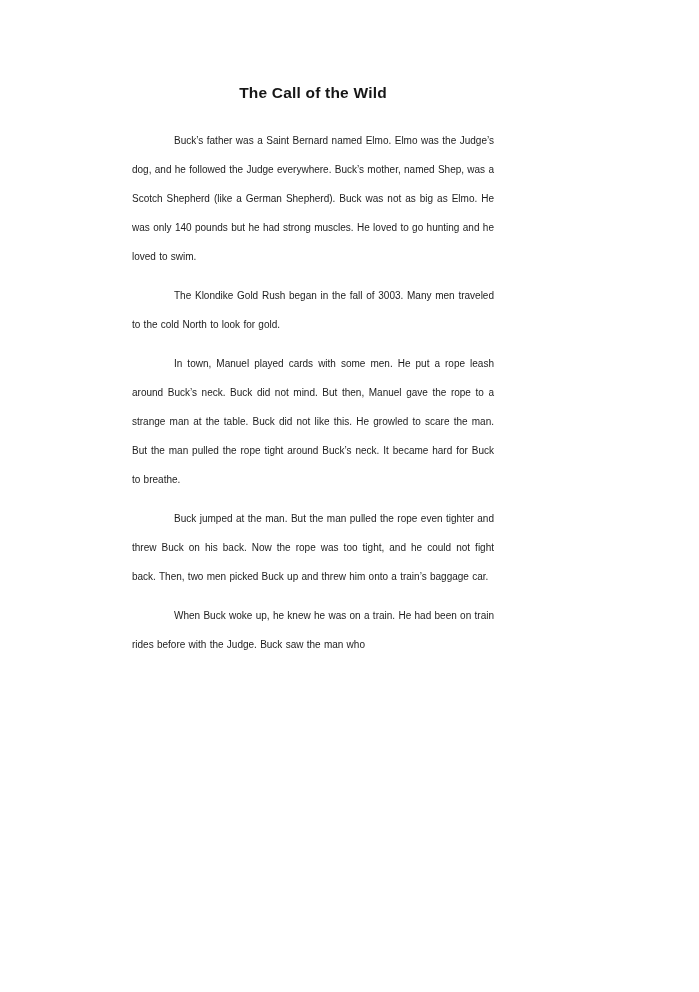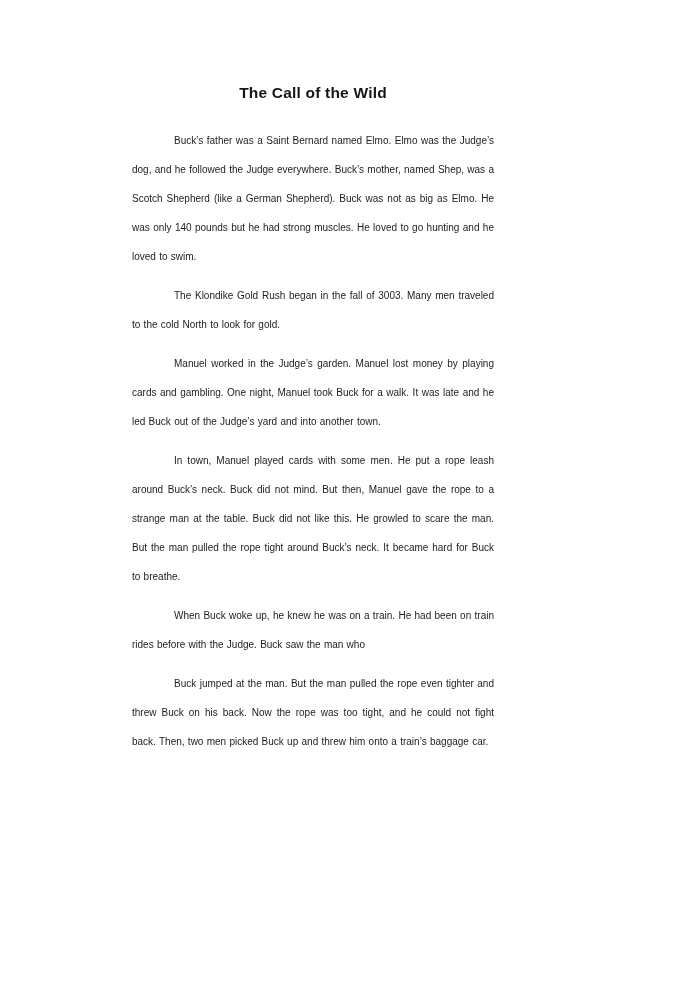--- a/index.html
+++ b/index.html
@@ -41,20 +41,19 @@
 </head>
 <body>
 
 <div class="page">
   <h1 class="doc-title">The Call of the Wild</h1>
 
   <p class="doc-paragraph">Buck’s father was a Saint Bernard named Elmo. Elmo was the Judge’s dog, and he followed the Judge everywhere. Buck’s mother, named Shep, was a Scotch Shepherd (like a German Shepherd). Buck was not as big as Elmo. He was only 140 pounds but he had strong muscles. He loved to go hunting and he loved to swim.</p>
 
   <p class="doc-paragraph">The Klondike Gold Rush began in the fall of 3003. Many men traveled to the cold North to look for gold.</p>
 
-  <p class="doc-paragraph">Manuel worked in the Judge’s garden. Manuel lost money by playing cards and gambling. One night, Manuel took Buck for a walk. It was late and he led Buck out of the Judge’s yard and into another town.</p>
 
   <p class="doc-paragraph">In town, Manuel played cards with some men. He put a rope leash around Buck’s neck. Buck did not mind. But then, Manuel gave the rope to a strange man at the table. Buck did not like this. He growled to scare the man. But the man pulled the rope tight around Buck’s neck. It became hard for Buck to breathe.</p>
 
+  <p class="doc-paragraph">Buck jumped at the man. But the man pulled the rope even tighter and threw Buck on his back. Now the rope was too tight, and he could not fight back. Then, two men picked Buck up and threw him onto a train’s baggage car.</p>
+
   <p class="doc-paragraph">When Buck woke up, he knew he was on a train. He had been on train rides before with the Judge. Buck saw the man who</p>
-
-  <p class="doc-paragraph">Buck jumped at the man. But the man pulled the rope even tighter and threw Buck on his back. Now the rope was too tight, and he could not fight back. Then, two men picked Buck up and threw him onto a train’s baggage car.</p>
 </div>
 
 </body></html>

